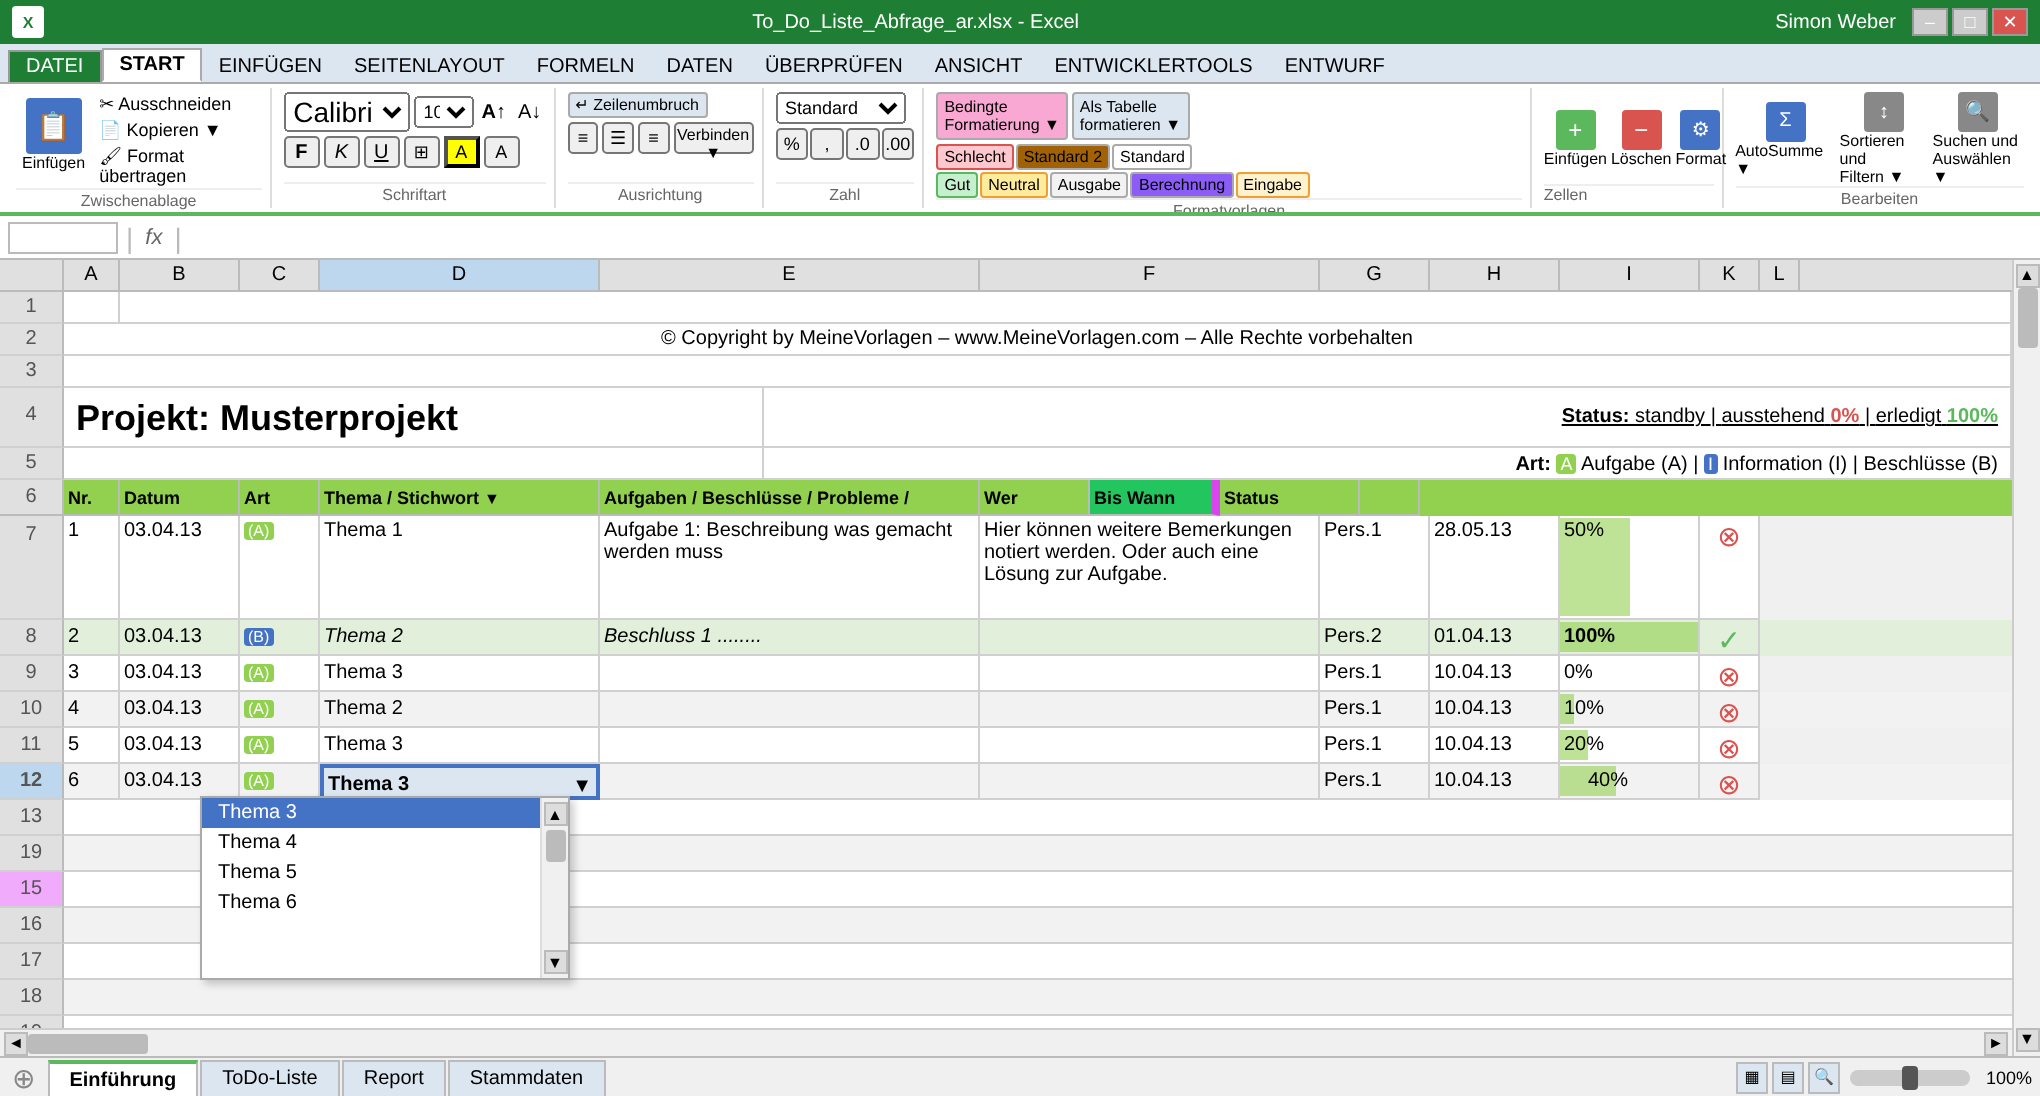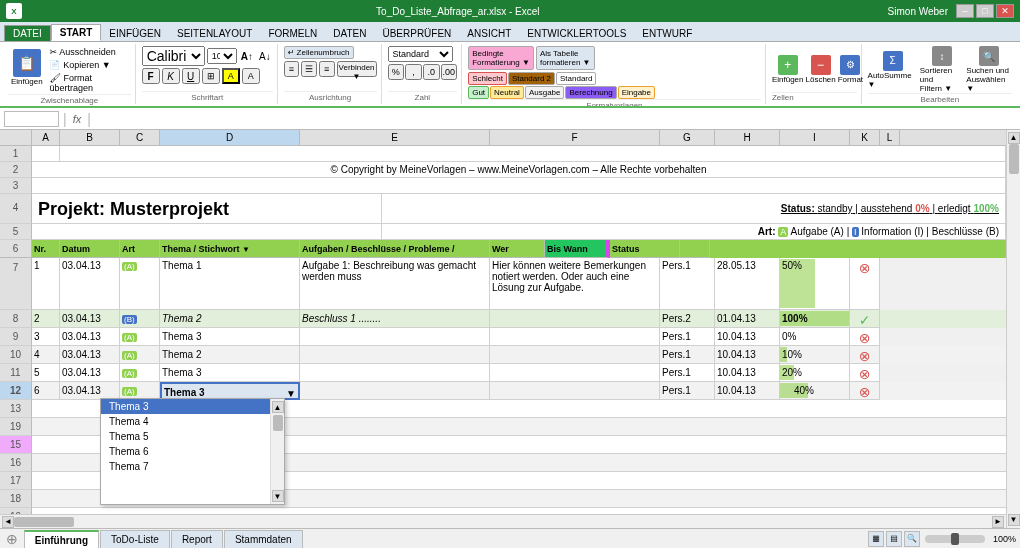--- a/index.html
+++ b/index.html
@@ -357,21 +357,20 @@
           <div style="width:30px;border-right:1px solid #d0d0d0;border-bottom:1px solid #d0d0d0;background:#f2f2f2;padding:2px;text-align:center;"><span style="color:#d9534f;font-size:14px;">⊗</span></div>
         </div>
 
         <div style="position:absolute;left:100px;top:268px;background:white;border:1px solid #aaa;z-index:200;width:185px;box-shadow:2px 2px 4px rgba(0,0,0,0.2);">
           <div style="display:flex;">
             <div style="flex:1;">
               <div style="padding:2px 8px;font-size:10px;background:#4472c4;color:white;cursor:pointer;">Thema 3</div>
               <div style="padding:2px 8px;font-size:10px;cursor:pointer;">Thema 4</div>
               <div style="padding:2px 8px;font-size:10px;cursor:pointer;">Thema 5</div>
               <div style="padding:2px 8px;font-size:10px;cursor:pointer;">Thema 6</div>
-              <div style="padding:2px 8px;font-size:10px;cursor:pointer;">Thema 7</div>
               <div style="height:30px;"></div>
             </div>
             <div style="width:14px;background:#f0f0f0;border-left:1px solid #ddd;display:flex;flex-direction:column;align-items:center;padding:2px 0;">
               <div style="width:12px;height:12px;background:#ddd;border:1px solid #bbb;text-align:center;font-size:8px;line-height:12px;cursor:pointer;">▲</div>
               <div style="width:10px;height:16px;background:#bbb;border-radius:2px;margin:2px 0;cursor:pointer;"></div>
               <div style="flex:1;"></div>
               <div style="width:12px;height:12px;background:#ddd;border:1px solid #bbb;text-align:center;font-size:8px;line-height:12px;cursor:pointer;">▼</div>
             </div>
           </div>
         </div>

